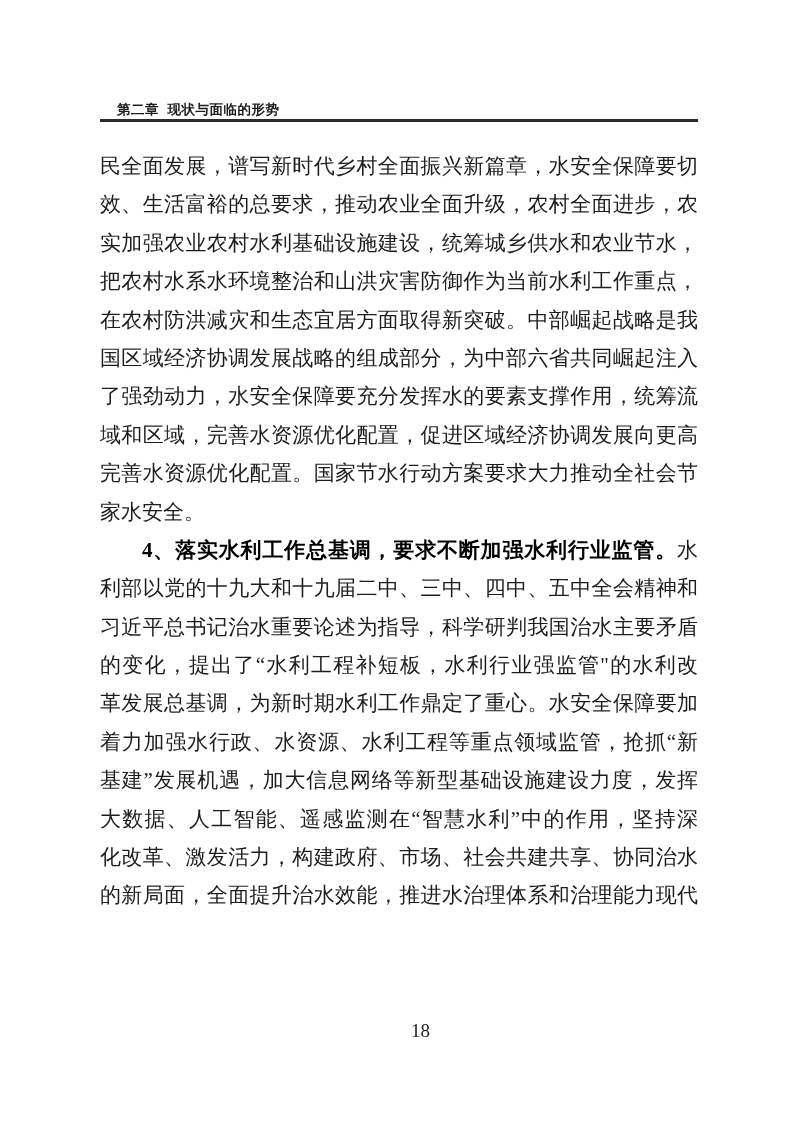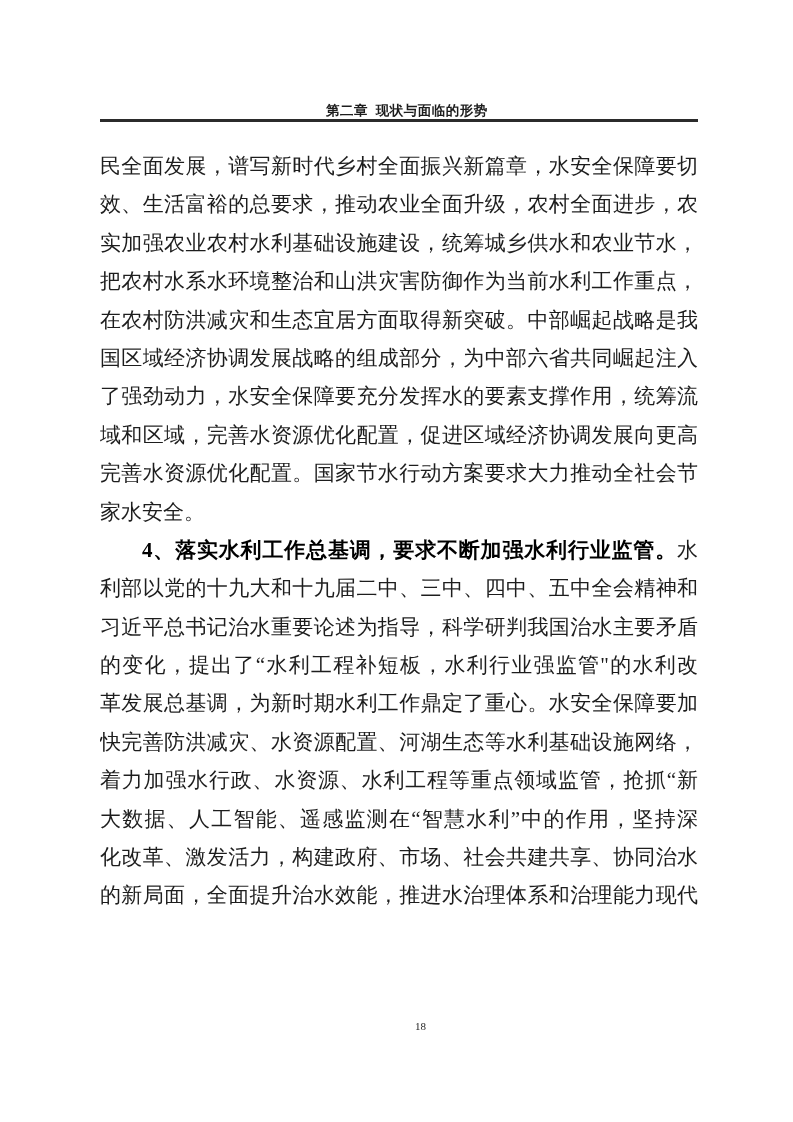--- a/index.html
+++ b/index.html
@@ -6,22 +6,22 @@
   .page {
     position:relative;
     width:793px; height:1122px;
     background:var(--background,#ffffff);
     color:var(--text,#1d1d1d);
     font-family:"Liberation Serif","DejaVu Serif",serif;
     overflow:hidden;
   }
   .running-head {
     position:absolute; top:86px; left:100px; width:598px;
-    text-align:center;
-    font-family:Liberation Serif, serif;
+    text-align:left;
+    font-family:Liberation Sans, sans-serif;
     font-weight:700; font-size:13.5px; letter-spacing:0.5px;
     color:var(--text,#1d1d1d);
     white-space:pre;
   }
   .head-rule {
     position:absolute; left:100px; top:119px;
     width:598px; height:3px;
     background:var(--rule,#2b2b2b);
   }
   .body-text {
@@ -37,21 +37,21 @@
     overflow:hidden;
   }
   
   [data-name="paragraph-1"] .line:last-child { text-align-last:left; }
   .heading-line { text-indent:2em; }
   .heading-line .bold { font-weight:700; color:#000;margin-top:24px; }
   .page-number {
     position:absolute; left:0; right:0; top:1020px;
     text-align:center;
     font-family:"Liberation Serif","DejaVu Serif",serif;
-    font-size:11px; color:var(--text,#1d1d1d);padding-left:48px;
+    font-size:19px; color:var(--text,#1d1d1d);padding-left:48px;
   }
 </style>
 </head>
 <body>
 
 <div class="page" data-name="document-page">
 
   <div class="running-head" data-name="running-header">
     <span data-name="chapter-title">第二章  现状与面临的形势</span>
   </div>
@@ -75,22 +75,22 @@
 
     <div class="para" data-name="paragraph-2">
       <div class="line heading-line" data-name="section-4-heading-line">
         <span class="bold" data-name="section-4-heading">4、落实水利工作总基调，要求不断加强水利行业监管。</span><span data-name="section-4-heading-tail">水</span>
       </div>
       <div data-name="paragraph-2-lines">
           <div class="line" data-name="text-line">利部以党的十九大和十九届二中、三中、四中、五中全会精神和</div>
           <div class="line" data-name="text-line">习近平总书记治水重要论述为指导，科学研判我国治水主要矛盾</div>
           <div class="line" data-name="text-line">的变化，提出了“水利工程补短板，水利行业强监管"的水利改</div>
           <div class="line" data-name="text-line">革发展总基调，为新时期水利工作鼎定了重心。水安全保障要加</div>
-          <div class="line" data-name="text-line">快完善防洪减灾、水资源配置、河湖生态等水利基础设施网络，</div>
           <div class="line" data-name="text-line">着力加强水行政、水资源、水利工程等重点领域监管，抢抓“新</div>
+          <div class="line" data-name="text-line">基建”发展机遇，加大信息网络等新型基础设施建设力度，发挥</div>
           <div class="line" data-name="text-line">大数据、人工智能、遥感监测在“智慧水利”中的作用，坚持深</div>
           <div class="line" data-name="text-line">化改革、激发活力，构建政府、市场、社会共建共享、协同治水</div>
           <div class="line" data-name="text-line">的新局面，全面提升治水效能，推进水治理体系和治理能力现代</div>
         </div>
     </div>
 
   </div>
 
   <div class="page-number" data-name="page-number">18</div>
 

